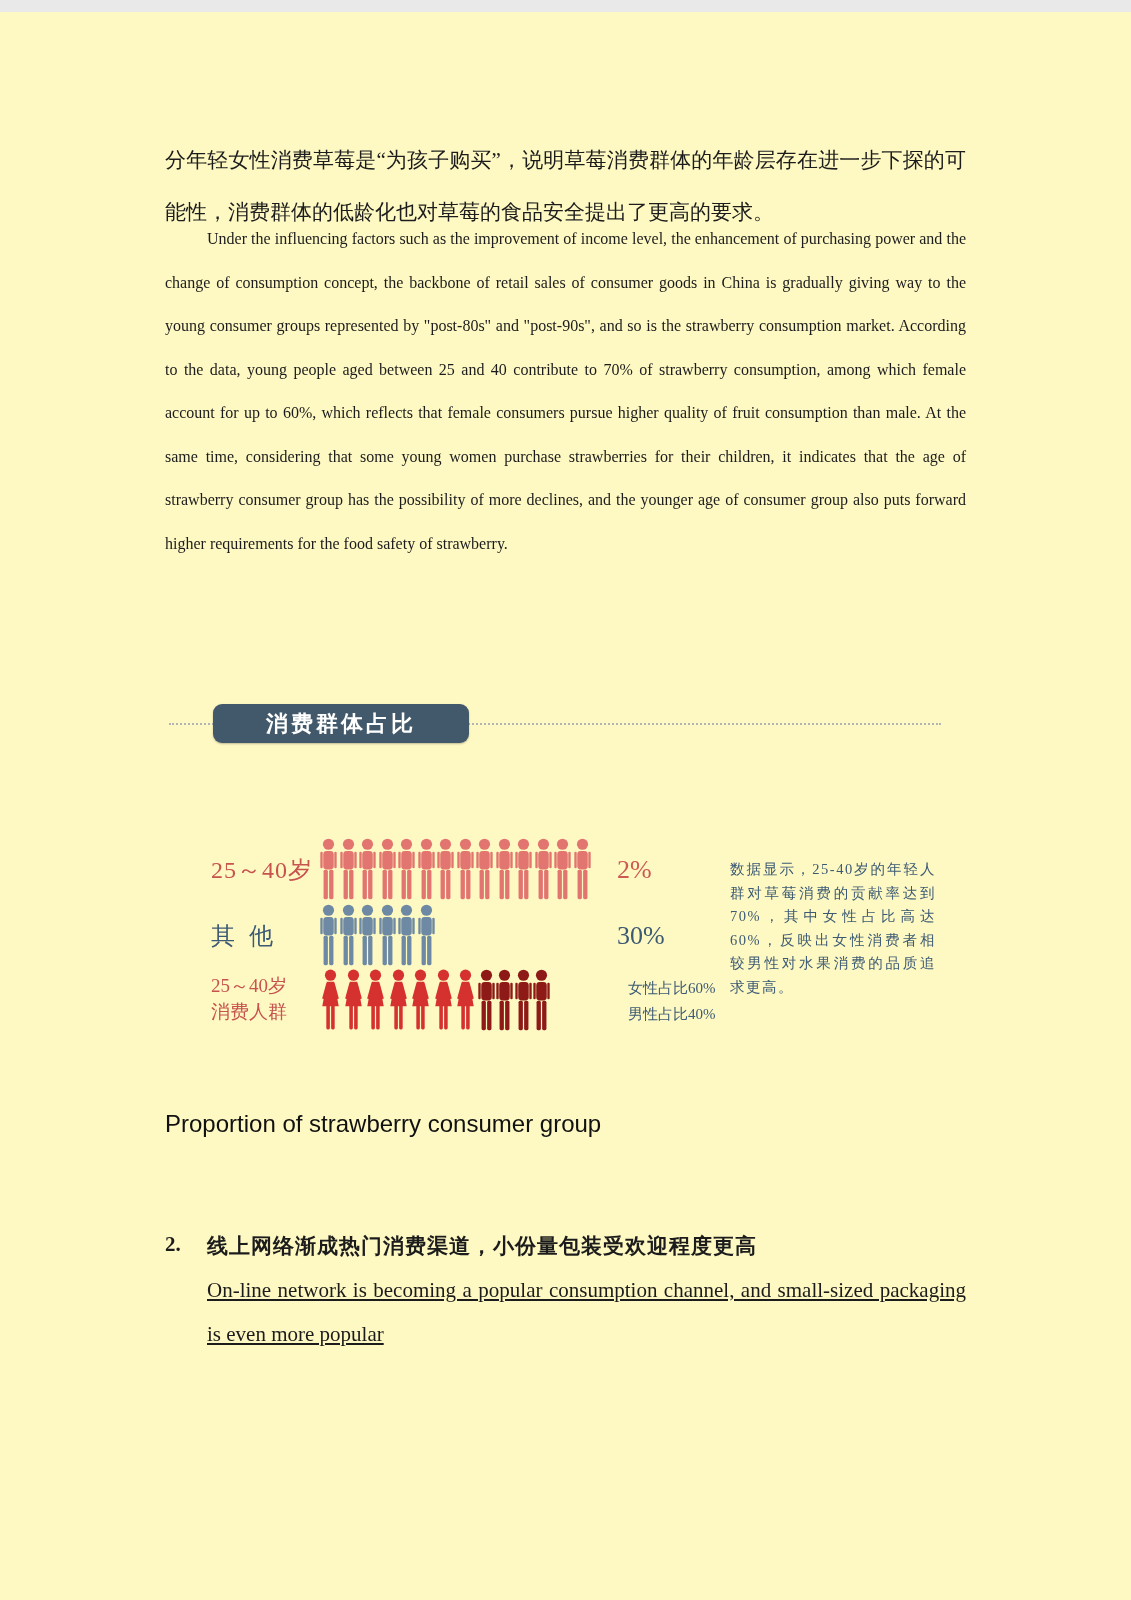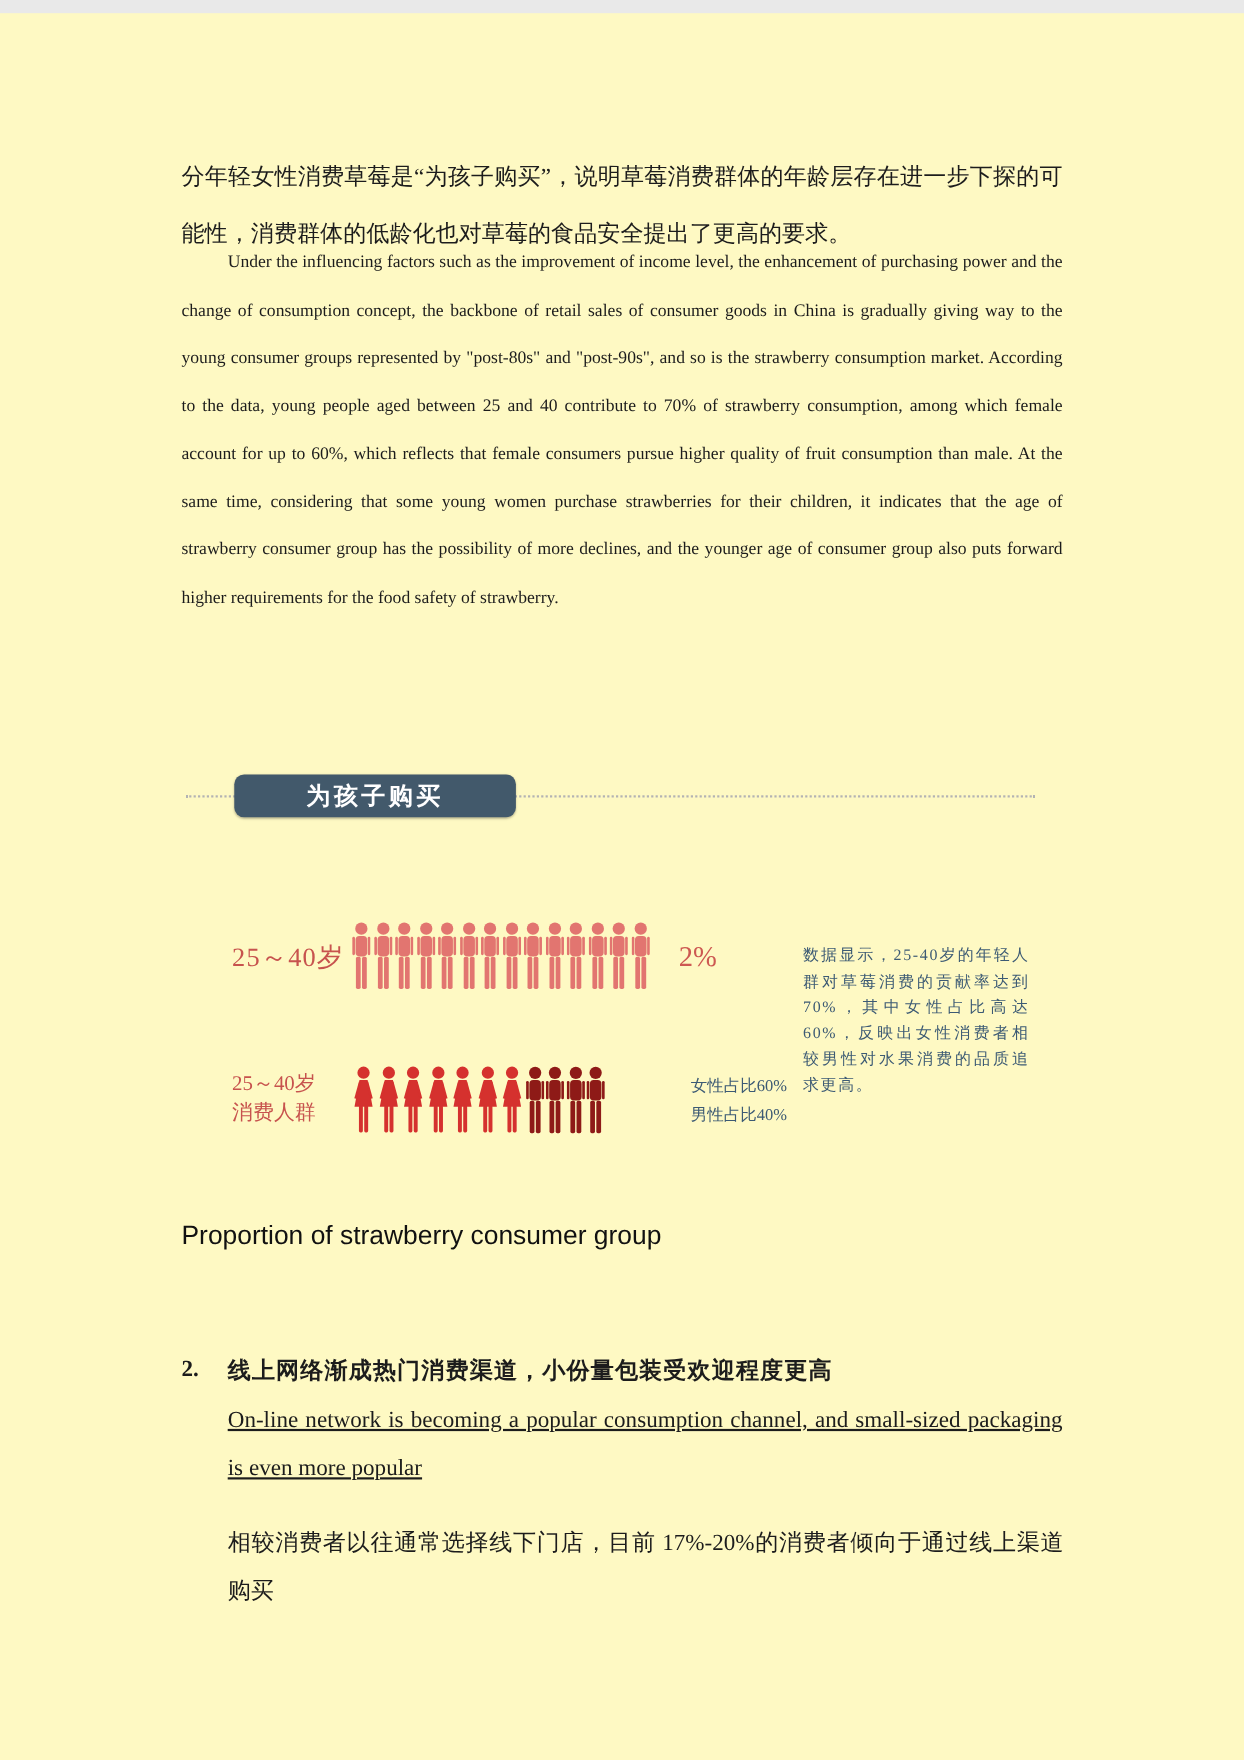--- a/index.html
+++ b/index.html
@@ -125,21 +125,21 @@
 </svg>
 
 <div class="page">
 
   <p class="para-cn-top">分年轻女性消费草莓是“为孩子购买”，说明草莓消费群体的年龄层存在进一步下探的可能性，消费群体的低龄化也对草莓的食品安全提出了更高的要求。</p>
 
   <p class="para-en">Under the influencing factors such as the improvement of income level, the enhancement of purchasing power and the change of consumption concept, the backbone of retail sales of consumer goods in China is gradually giving way to the young consumer groups represented by "post-80s" and "post-90s", and so is the strawberry consumption market. According to the data, young people aged between 25 and 40 contribute to 70% of strawberry consumption, among which female account for up to 60%, which reflects that female consumers pursue higher quality of fruit consumption than male. At the same time, considering that some young women purchase strawberries for their children, it indicates that the age of strawberry consumer group has the possibility of more declines, and the younger age of consumer group also puts forward higher requirements for the food safety of strawberry.</p>
 
   <div class="figure">
     <div class="dotted-line"></div>
-    <div class="badge">为孩子购买</div>
+    <div class="badge">消费群体占比</div>
 
     <div class="chart-row row-1">
       <span class="row-label">25～40岁</span>
       <div class="row-icons">
           <svg class="person male" viewBox="0 0 22 80" style="fill:#e27570">
             <use href="#sym-male"></use>
           </svg>
           <svg class="person male" viewBox="0 0 22 80" style="fill:#e27570">
             <use href="#sym-male"></use>
           </svg>
@@ -176,20 +176,44 @@
           <svg class="person male" viewBox="0 0 22 80" style="fill:#e27570">
             <use href="#sym-male"></use>
           </svg>
           <svg class="person male" viewBox="0 0 22 80" style="fill:#e27570">
             <use href="#sym-male"></use>
           </svg>
         </div>
       <span class="row-value">2%</span>
     </div>
 
+    <div class="chart-row row-2">
+      <span class="row-label">其 他</span>
+      <div class="row-icons">
+          <svg class="person male" viewBox="0 0 22 80" style="fill:#6d89a4">
+            <use href="#sym-male"></use>
+          </svg>
+          <svg class="person male" viewBox="0 0 22 80" style="fill:#6d89a4">
+            <use href="#sym-male"></use>
+          </svg>
+          <svg class="person male" viewBox="0 0 22 80" style="fill:#6d89a4">
+            <use href="#sym-male"></use>
+          </svg>
+          <svg class="person male" viewBox="0 0 22 80" style="fill:#6d89a4">
+            <use href="#sym-male"></use>
+          </svg>
+          <svg class="person male" viewBox="0 0 22 80" style="fill:#6d89a4">
+            <use href="#sym-male"></use>
+          </svg>
+          <svg class="person male" viewBox="0 0 22 80" style="fill:#6d89a4">
+            <use href="#sym-male"></use>
+          </svg>
+        </div>
+      <span class="row-value">30%</span>
+    </div>
 
     <div class="chart-row row-3">
       <span class="row-label-2line"><span>25～40岁</span><br><span>消费人群</span></span>
       <div class="row-icons">
           <svg class="person female" viewBox="0 0 26 80" style="fill:#d5312e">
             <use href="#sym-female"></use>
           </svg>
           <svg class="person female" viewBox="0 0 26 80" style="fill:#d5312e">
             <use href="#sym-female"></use>
           </svg>
@@ -229,16 +253,15 @@
 
   <p class="figure-caption">Proportion of strawberry consumer group</p>
 
   <div class="section2-heading">
     <span class="section2-number">2.</span>
     <span class="section2-cn">线上网络渐成热门消费渠道，小份量包装受欢迎程度更高</span>
   </div>
 
   <p class="section2-en">On-line network is becoming a popular consumption channel, and small-sized packaging is even more popular</p>
 
-  <p class="para-cn-bottom">相较消费者以往通常选择线下门店，目前 17%-20%的消费者倾向于通过线上渠道购买</p>
 
 
 </div>
 
 </body></html>

